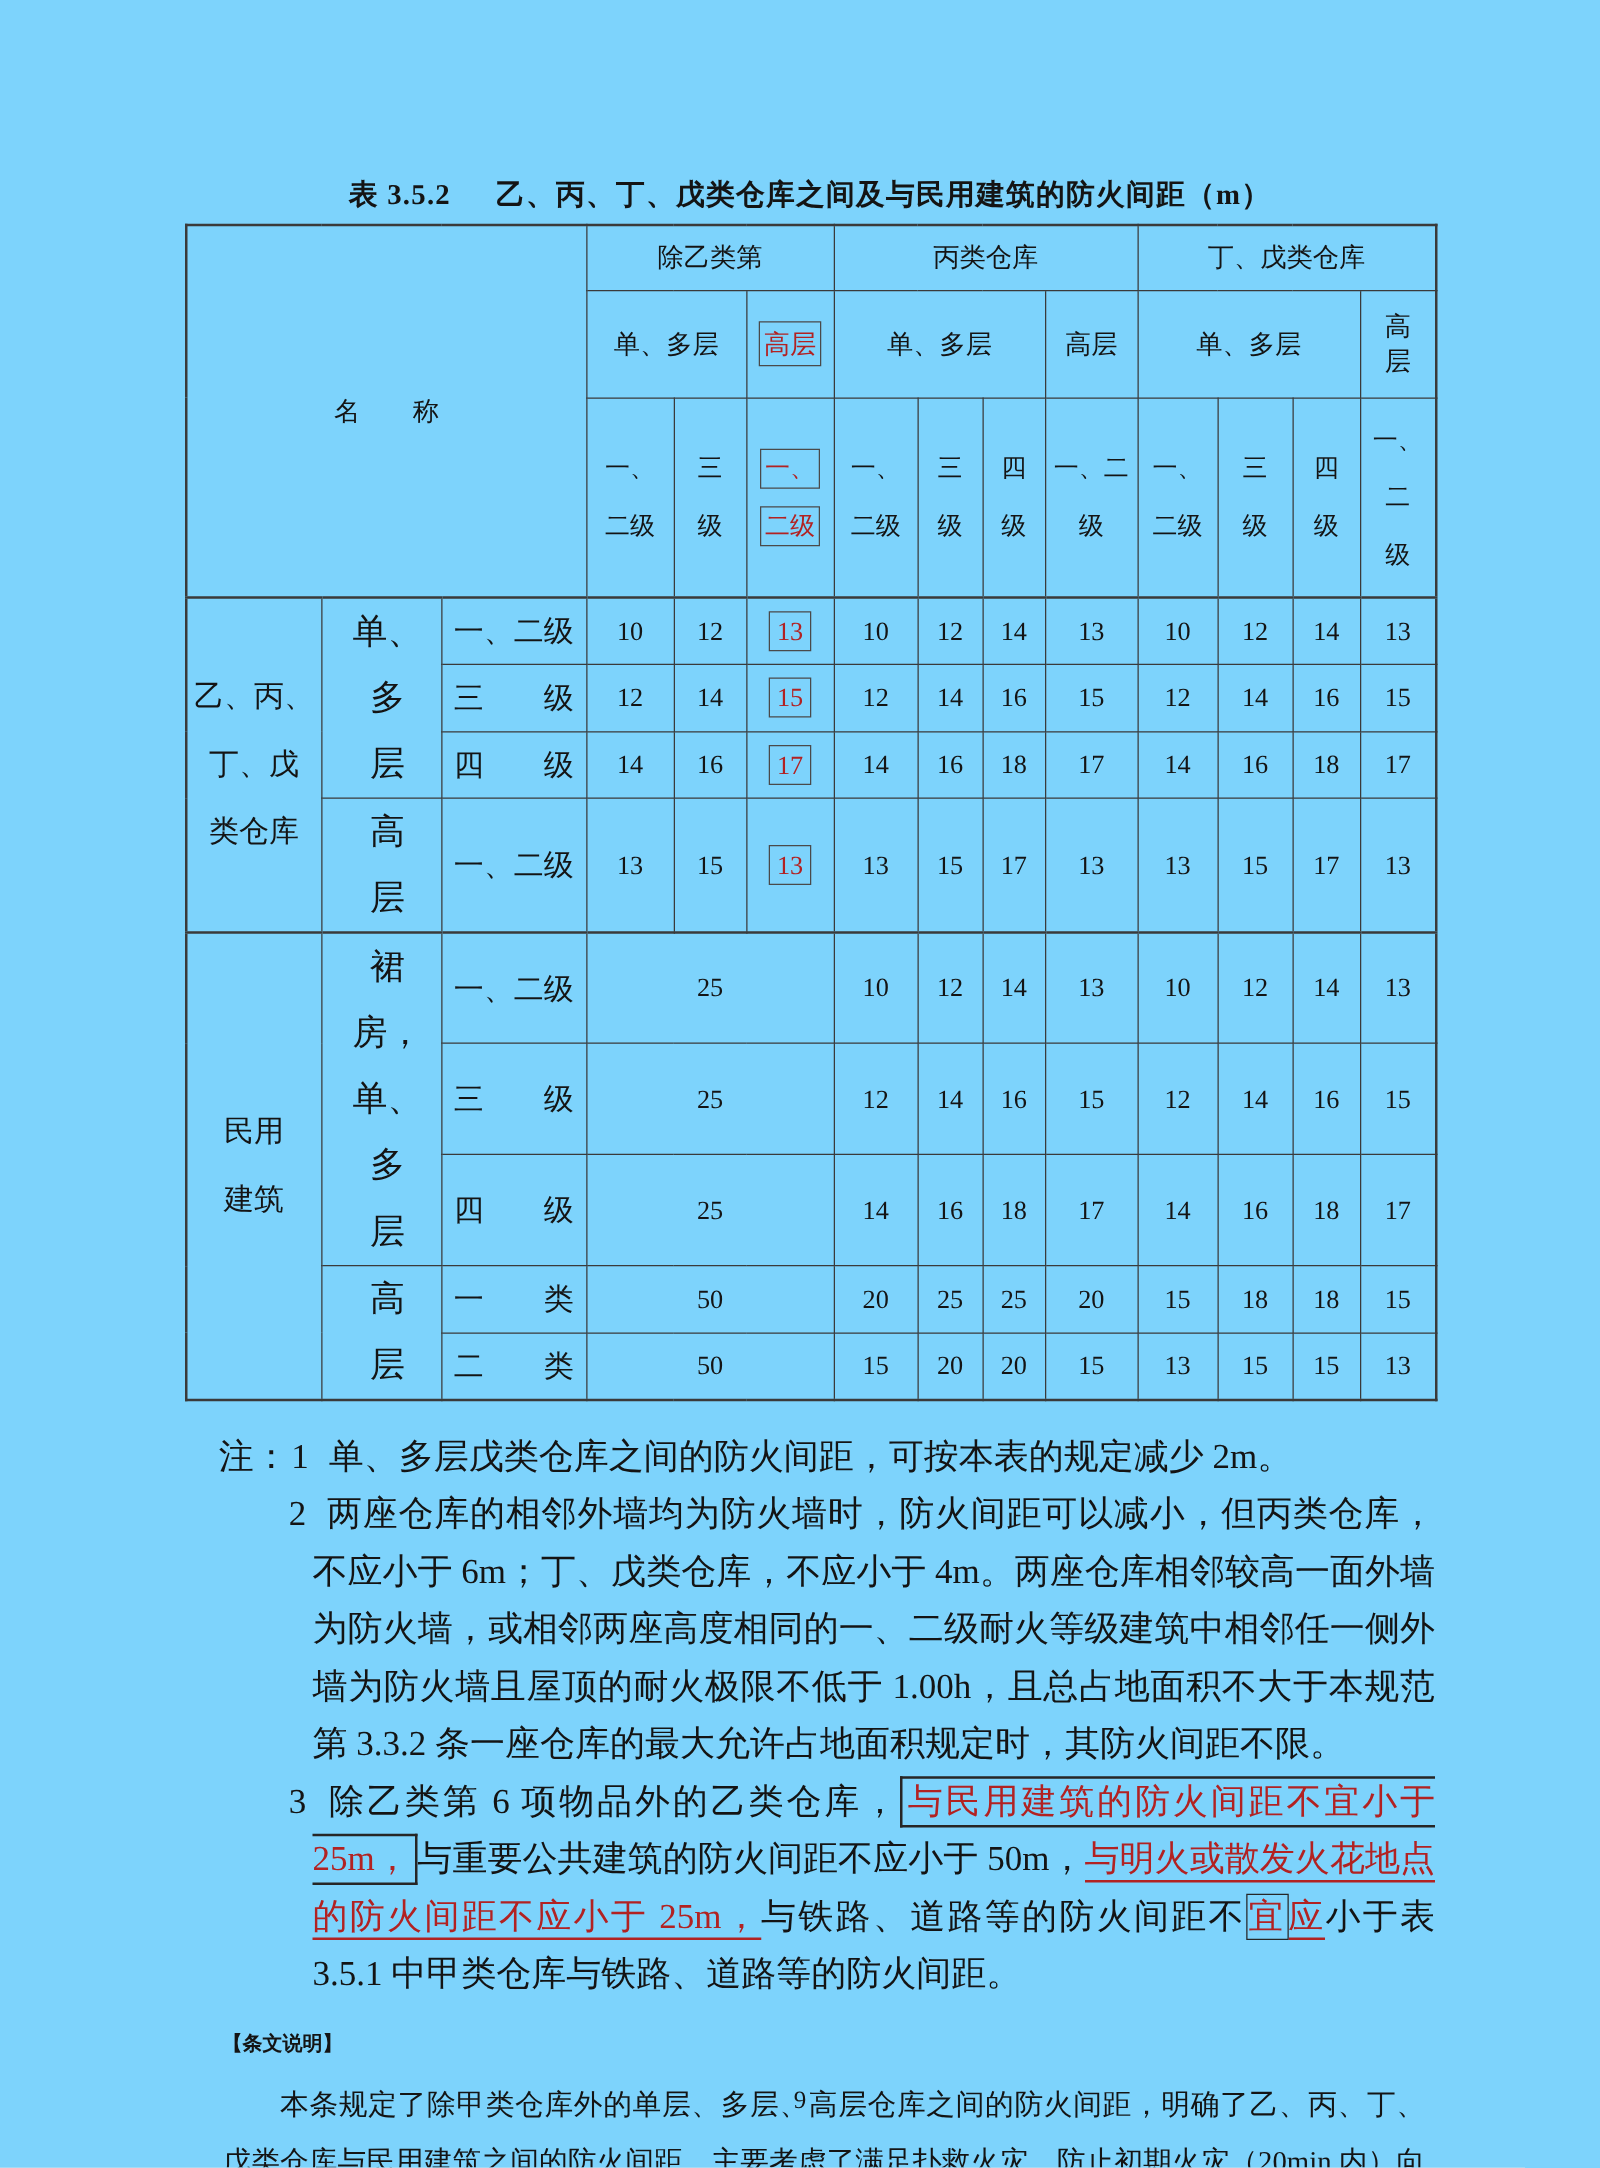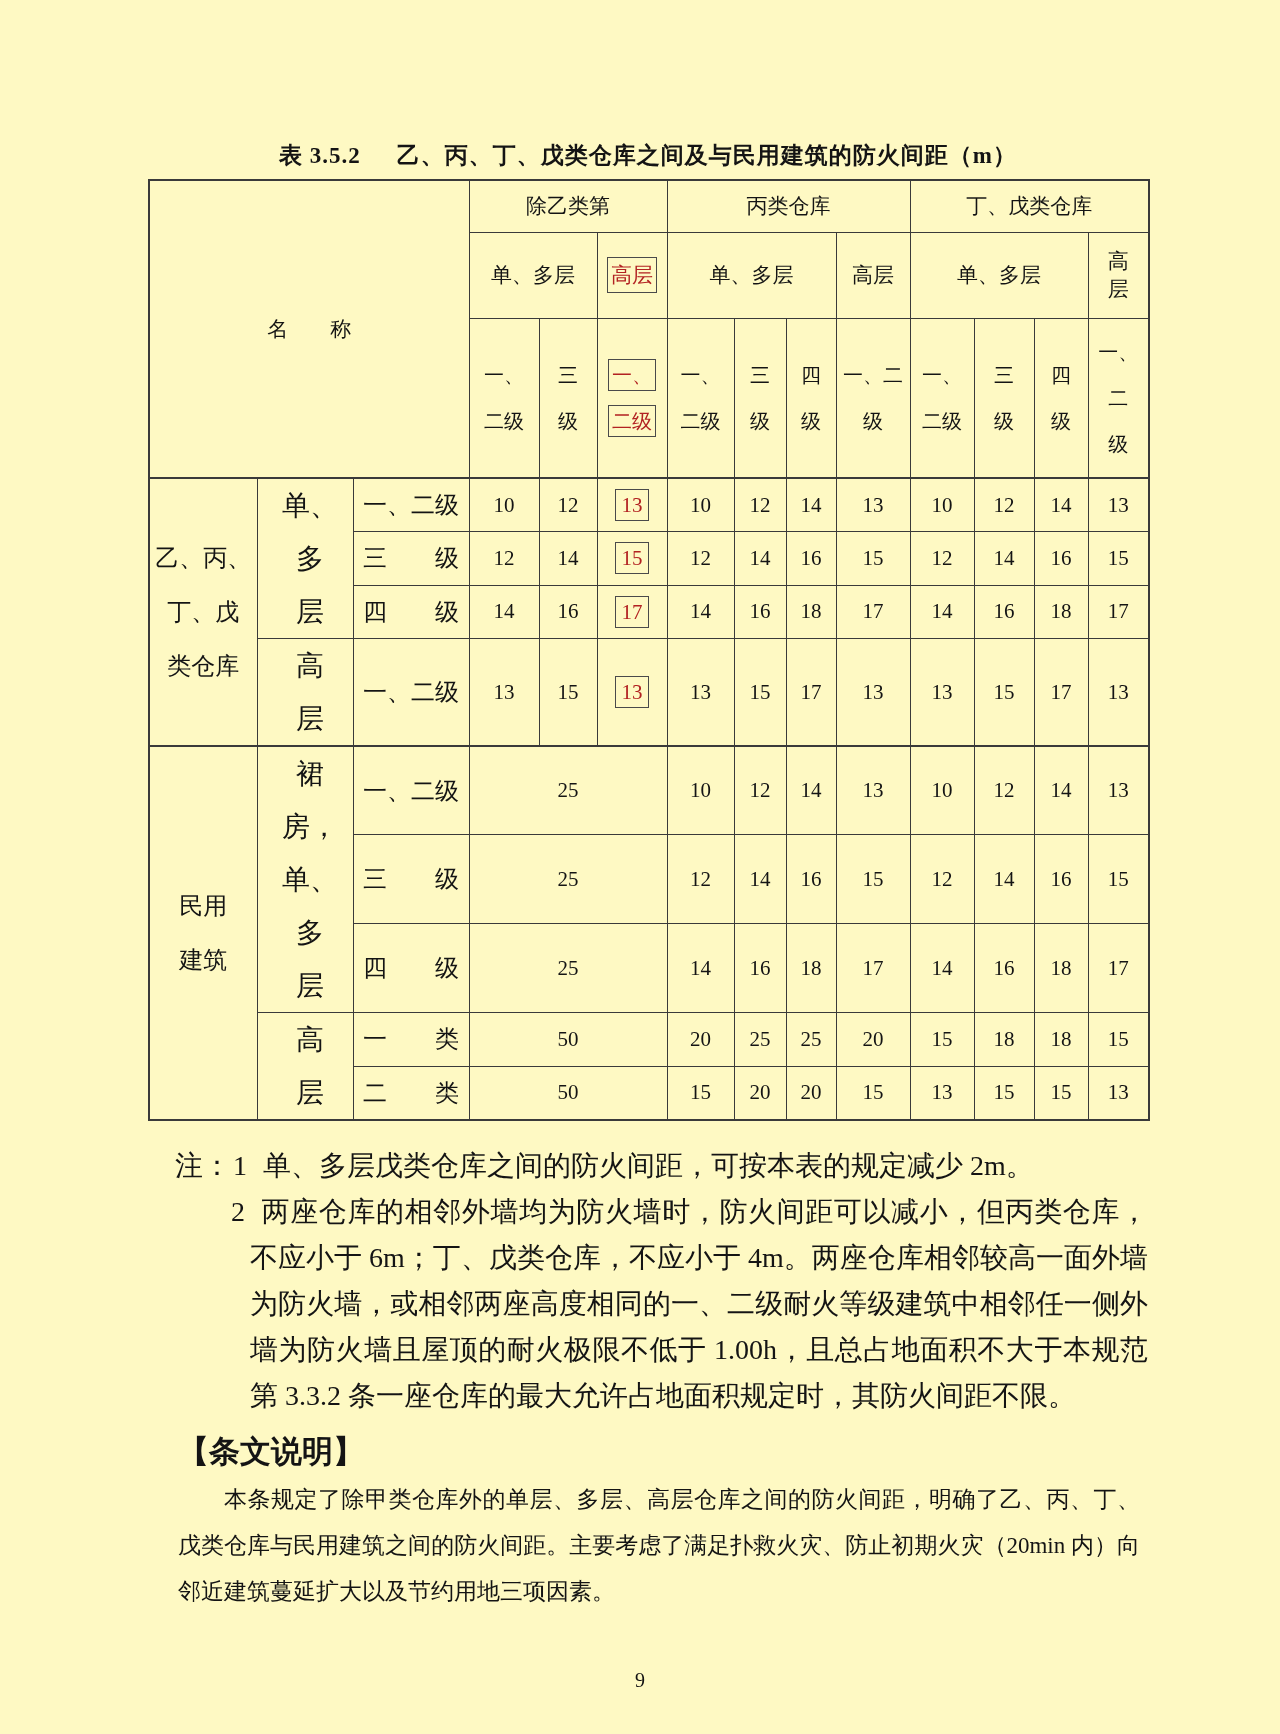--- a/index.html
+++ b/index.html
@@ -1,21 +1,21 @@
 <!DOCTYPE html>
 <html><head>
 <meta charset="utf-8">
 <style>
   * { margin:0; padding:0; box-sizing:border-box; }
   body { background:#e8e8e8; }
   .page {
     position:relative;
     width:1280px; height:1734px;
     margin:0 auto;
-    background:#fef9c3;
+    background:#7dd3fc;
     font-family:"Liberation Serif","DejaVu Serif",serif;
     color:#141414;
     overflow:hidden;
   }
   
   .caption {
     margin:140px 0 8px 148px;
     width:1000px;
     text-align:center;
     font-size:23px;
@@ -89,21 +89,21 @@
   .commentary {
     margin:10px 0 0 178px;
     width:962px;
     font-size:23px;
     line-height:46px;
     text-align:justify;
   }
   .commentary-heading {
     margin-left:-8px;
     font-weight:bold;
-    font-size:31px;
+    font-size:16px;
     text-align:left;
   }
   .commentary p { margin:2px 0 0 0; }
   .para-indent { text-indent:46px; }
   .item-num { margin-right:18px; }
   
   .page-number {
     position:absolute;
     bottom:42px; left:0;
     width:100%;
@@ -313,20 +313,23 @@
     </tbody>
   </table>
 
   <div class="notes">
     <p class="note">
       <span class="note-prefix">注：</span><span class="note-num">1</span><span>单、多层戊类仓库之间的防火间距，可按本表的规定减少 2m。</span>
     </p>
     <p class="note hang">
       <span class="note-num">2</span><span>两座仓库的相邻外墙均为防火墙时，防火间距可以减小，但丙类仓库，不应小于 6m；丁、戊类仓库，不应小于 4m。两座仓库相邻较高一面外墙为防火墙，或相邻两座高度相同的一、二级耐火等级建筑中相邻任一侧外墙为防火墙且屋顶的耐火极限不低于 1.00h，且总占地面积不大于本规范第 3.3.2 条一座仓库的最大允许占地面积规定时，其防火间距不限。</span>
     </p>
+    <p class="note hang">
+      <span class="note-num">3</span><span>除乙类第 6 项物品外的乙类仓库，</span><span class="box-red">与民用建筑的防火间距不宜小于 25m，</span><span>与重要公共建筑的防火间距不应小于 50m，</span><span class="ul-red">与明火或散发火花地点的防火间距不应小于 25m，</span><span>与铁路、道路等的防火间距不</span><span class="box-red-thin">宜</span><span class="ul-red">应</span><span>小于表 3.5.1 中甲类仓库与铁路、道路等的防火间距。</span>
+    </p>
   </div>
 
   <div class="commentary">
     <p class="commentary-heading">【条文说明】</p>
     <p class="para-indent">本条规定了除甲类仓库外的单层、多层、高层仓库之间的防火间距，明确了乙、丙、丁、戊类仓库与民用建筑之间的防火间距。主要考虑了满足扑救火灾、防止初期火灾（20min 内）向邻近建筑蔓延扩大以及节约用地三项因素。</p>
   </div>
 
   <div class="page-number">9</div>
 
 </div>

